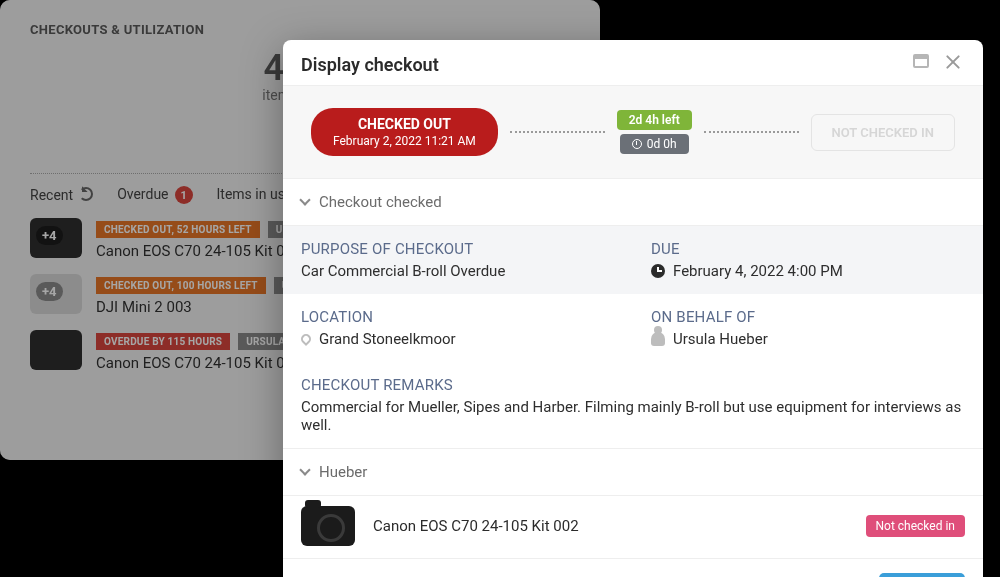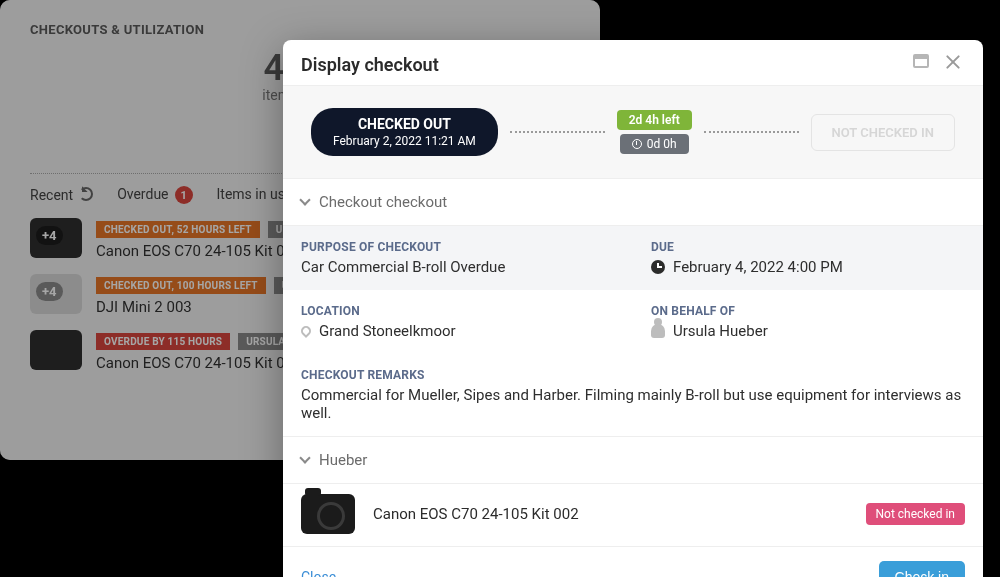--- a/index.html
+++ b/index.html
@@ -50,40 +50,40 @@
   .modal-head { display:flex; align-items:flex-start; padding:14px 22px 10px 18px; }
   .modal-head h2 { font-size:18px; font-weight:600; color:#2b2b2b; flex:1;}
   .win-icon { width:16px; height:14px; border:2px solid #b6b6b6; border-top-width:5px; border-radius:2px; margin-right:16px; cursor:pointer;}
   .close-x { width:16px; height:16px; position:relative; cursor:pointer;}
   .close-x::before,.close-x::after{content:"";position:absolute;left:7px;top:-1px;width:2px;height:18px;background:#9a9a9a;border-radius:2px;}
   .close-x::before{transform:rotate(45deg);} .close-x::after{transform:rotate(-45deg);}
 
   .timeline { background:#f7f7f7; padding:22px 28px; border-top:1px solid #eee; border-bottom:1px solid #eee;}
   .tl-row { display:flex; align-items:center; gap:0; }
   .tl-badge { text-align:center; border-radius:22px; padding:8px 22px; }
-  .tl-badge.orange { background:#0f172a; color:#fff; }
+  .tl-badge.orange { background:#b91c1c; color:#fff; }
   .tl-badge .t1 { font-size:14px; font-weight:700; }
   .tl-badge .t2 { font-size:12px; margin-top:2px; }
   .dots { flex:1; border-top:2px dotted #9a9a9a; margin:0 12px;}
   .tl-mid { text-align:center; }
   .pill { display:block; font-size:12px; color:#fff; border-radius:4px; padding:3px 12px; }
   .pill.green{ background:#7fb539; font-weight:600; }
   .pill.gray{ background:#6b7077; margin-top:4px; display:inline-flex; align-items:center; gap:5px;}
   .clock { width:10px;height:10px;border:1.5px solid #fff;border-radius:50%;position:relative;display:inline-block;}
   .clock::after{content:"";position:absolute;left:3px;top:1px;width:1.5px;height:4px;background:#fff;}
   .tl-badge.ghost { border:1px solid #e4e4e4; color:#d6d6d6; font-size:13px; font-weight:600; padding:10px 20px; background:#f7f7f7; border-radius:6px;}
 
   .sect-head { display:flex; align-items:center; gap:10px; padding:14px 18px; color:#6c6c6c; font-size:15px; border-bottom:1px solid #eee; background:#fff; cursor:pointer;}
   .chev { width:8px; height:8px; border-left:2px solid #8a8a8a; border-bottom:2px solid #8a8a8a; transform:rotate(-45deg); margin-top:-4px;}
 
   .details { padding:0 0 0 0; }
   .det-grid { display:grid; grid-template-columns:1fr 1fr; }
   .det-row1 { background:#f4f5f7; }
   .cell { padding:14px 18px; }
-  .lbl { font-size:12px; font-weight:700; color:#5b6b8b; letter-spacing:.2px;}
+  .lbl { font-size:15px; font-weight:400; color:#5b6b8b; letter-spacing:.2px;}
   .val { font-size:15px; color:#2e2e2e; margin-top:4px; display:flex; align-items:center; gap:8px;}
   .ico { width:14px; height:14px; display:inline-block; }
   .ico.timebg{ background:#2b2b2b; border-radius:50%; position:relative;}
   .ico.timebg::after{content:"";position:absolute;left:6px;top:3px;width:2px;height:5px;background:#fff;}
   .ico.timebg::before{content:"";position:absolute;left:6px;top:6px;width:5px;height:2px;background:#fff;}
   .ico.person{ background:#bdbdbd; border-radius:50% 50% 3px 3px; position:relative;}
   .ico.person::before{content:"";position:absolute;left:3px;top:-6px;width:8px;height:8px;background:#bdbdbd;border-radius:50%;}
   .ico.pin{ width:10px;height:10px;border:2px solid #bdbdbd;border-radius:50% 50% 50% 0;transform:rotate(-45deg);}
   .det-row2, .det-row3 { }
   .det-row3 .cell { grid-column:1 / -1; }
@@ -181,21 +181,21 @@
           <span>0d 0h</span>
         </span>
       </div>
       <div class="dots"></div>
       <div class="tl-badge ghost">NOT CHECKED IN</div>
     </div>
   </div>
 
   <div class="sect-head">
     <span class="chev"></span>
-    <span>Checkout checkout</span>
+    <span>Checkout checked</span>
   </div>
 
   <div class="details">
     <div class="det-grid det-row1">
       <div class="cell">
         <div class="lbl">PURPOSE OF CHECKOUT</div>
         <div class="val">Car Commercial B-roll Overdue</div>
       </div>
       <div class="cell">
         <div class="lbl">DUE</div>

